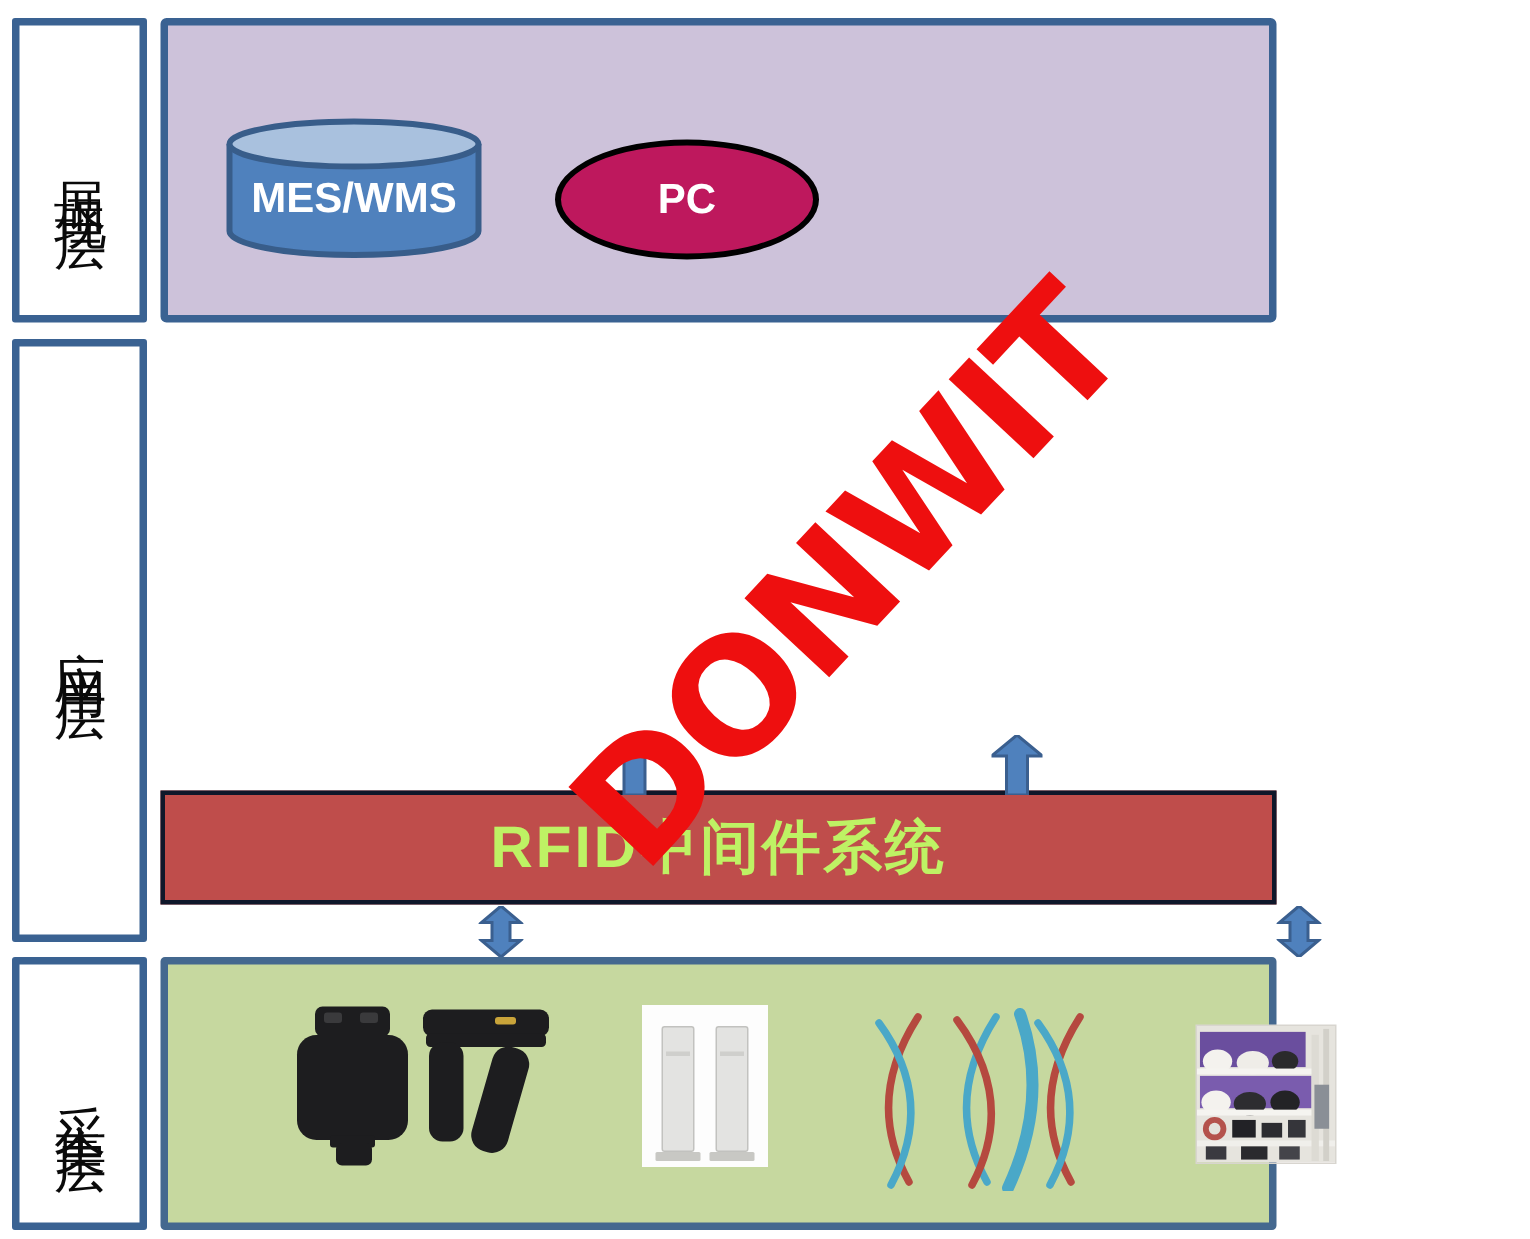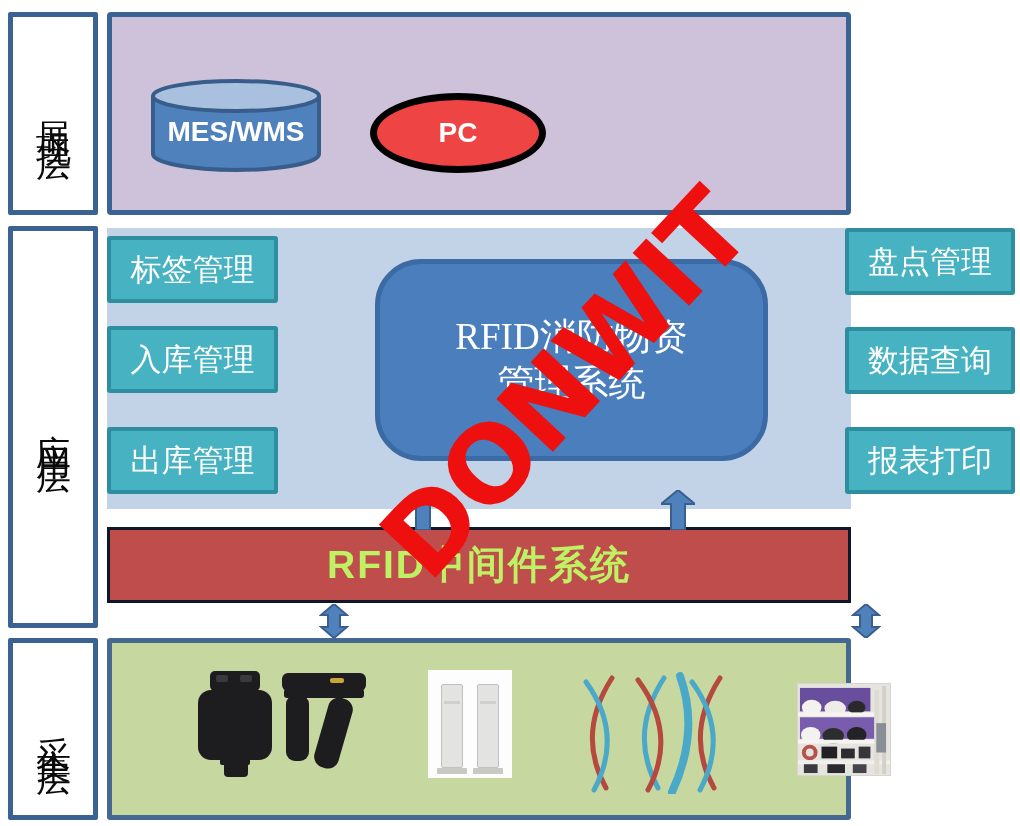--- a/index.html
+++ b/index.html
@@ -33,22 +33,22 @@
     color:#bef264; font-weight:bold; font-size:39px; letter-spacing:2px;
   }
   #collection-panel { top:638px; height:182px; background:#c6d89f; border:5px solid #44688f; border-radius:3px; }
 
   
   .pres-node {
     position:absolute; display:flex; align-items:center; justify-content:center;
     color:#ffffff; font-weight:bold; font-size:28px;
   }
   .ellipse-node {
-    width:176px; height:80px; background:#ef4444;
-    border:7px solid #000000; border-radius:50%;
+    width:176px; height:80px; background:#be185d;
+    border:4px solid #000000; border-radius:50%;
   }
   #node-mes-wms { left:38px; top:61px; width:172px; height:97px; }
   #node-mes-wms .cyl-label { position:absolute; left:0; right:0; top:38px; text-align:center; }
   #node-pc  { left:258px; top:76px; }
   #node-pda { left:478px; top:76px; }
   #node-display { left:690px; top:76px; }
 
   
   .module-box {
     position:absolute; width:171px; height:67px;
@@ -117,44 +117,20 @@
         <path d="M3 18 L3 76 A83 16 0 0 0 169 76 L169 18" fill="#4f81bd" stroke="#385d8a" stroke-width="4"></path>
         <ellipse cx="86" cy="18" rx="83" ry="15" fill="#a9c1de" stroke="#385d8a" stroke-width="4"></ellipse>
       </svg>
       <span class="cyl-label">MES/WMS</span>
     </div>
     <div class="pres-node ellipse-node" id="node-pc">
       <span>PC</span>
     </div>
   </div>
 
-  <div class="panel" id="application-panel">
-    <div class="module-box module-left" id="mod-l0">
-      <span>标签管理</span>
-    </div>
-    <div class="module-box module-left" id="mod-l1">
-      <span>入库管理</span>
-    </div>
-    <div class="module-box module-left" id="mod-l2">
-      <span>出库管理</span>
-    </div>
-    <div class="module-box module-right" id="mod-r0">
-      <span>盘点管理</span>
-    </div>
-    <div class="module-box module-right" id="mod-r1">
-      <span>数据查询</span>
-    </div>
-    <div class="module-box module-right" id="mod-r2">
-      <span>报表打印</span>
-    </div>
-    <div id="core-box">
-      <span>RFID消防物资</span>
-      <span>管理系统</span>
-    </div>
-  </div>
 
   <svg class="arrow-svg" id="up-arrow-left" width="34" height="40" viewBox="0 0 34 40">
     <polygon points="17,0 34,14 24,14 24,40 10,40 10,14 0,14" fill="#4f81bd" stroke="#3a5f8f" stroke-width="2"></polygon>
   </svg>
   <svg class="arrow-svg" id="up-arrow-right" width="34" height="40" viewBox="0 0 34 40">
     <polygon points="17,0 34,14 24,14 24,40 10,40 10,14 0,14" fill="#4f81bd" stroke="#3a5f8f" stroke-width="2"></polygon>
   </svg>
 
   <div class="panel" id="middleware-bar">
     <span>RFID中间件系统</span>

